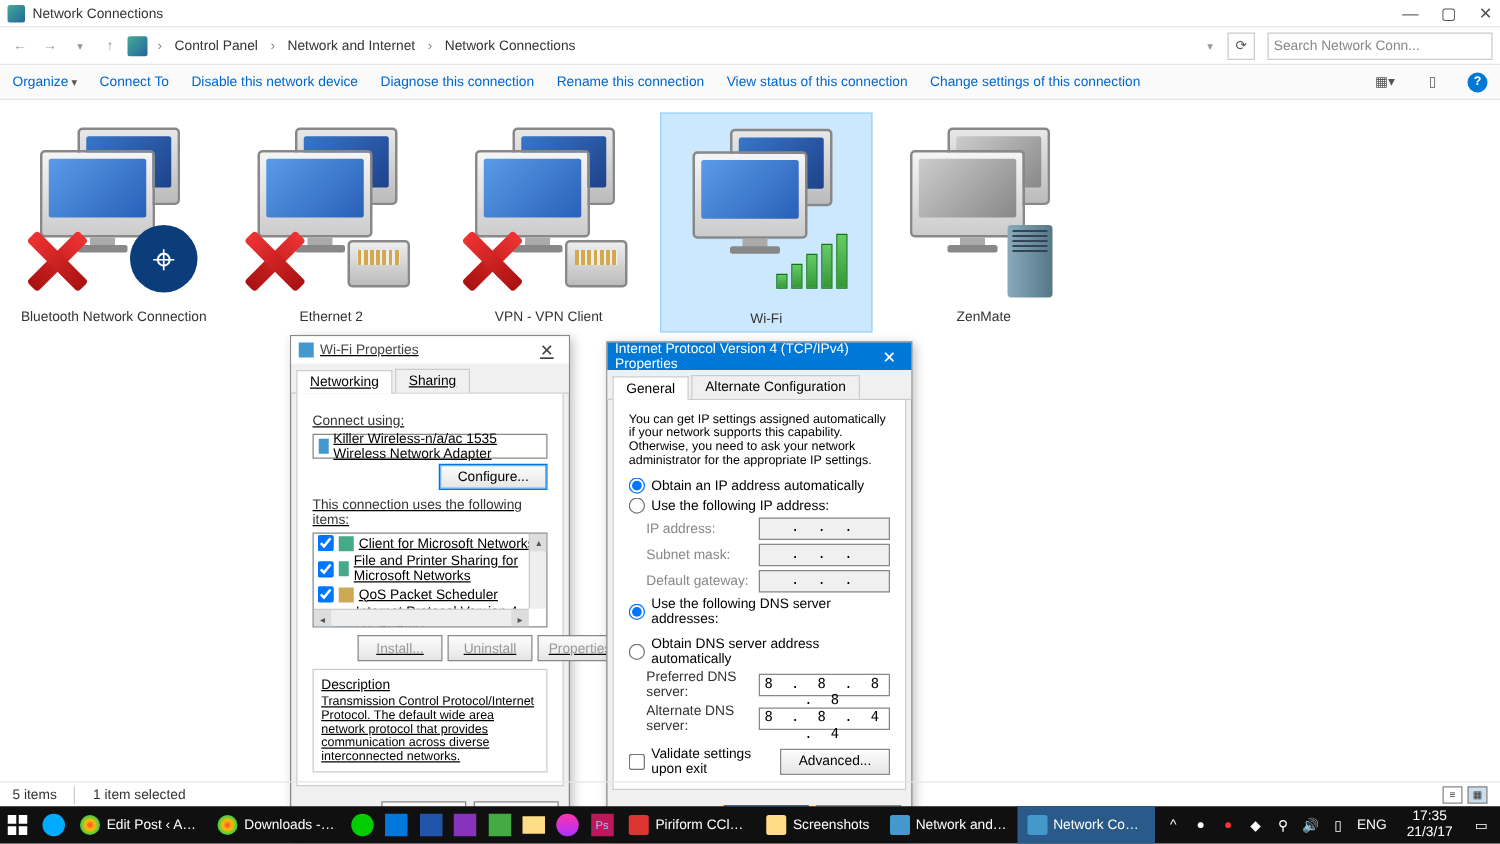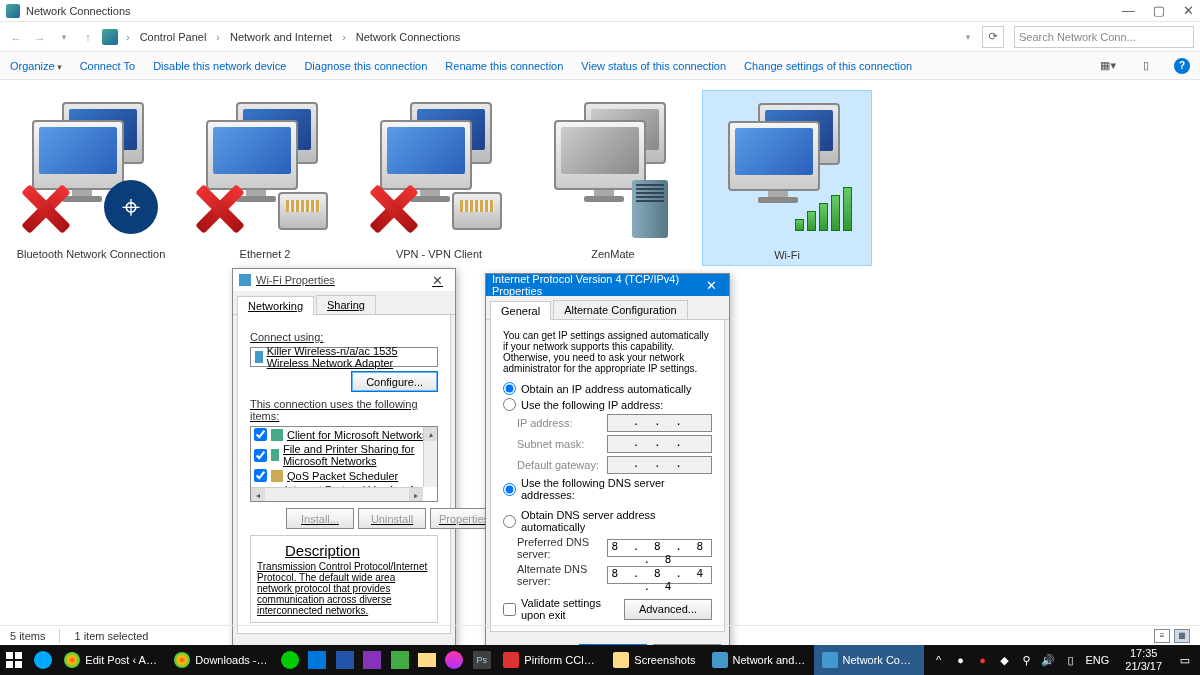--- a/index.html
+++ b/index.html
@@ -192,53 +192,53 @@
         <div class="monitor-front">
           <div class="screen"></div>
           <div class="monitor-stand"></div>
           <div class="monitor-base"></div>
         </div>
         <div class="red-x"></div>
         <div class="eth-plug"></div>
       </div>
     <div class="conn-label">VPN - VPN Client</div>
   </div>
-  <div class="conn-item">
-    <div class="conn-icon gray">
-        <div class="monitor-back">
-          <div class="screen"></div>
-        </div>
-        <div class="monitor-front">
-          <div class="screen"></div>
-          <div class="monitor-stand"></div>
-          <div class="monitor-base"></div>
-        </div>
-        <div class="server-icon"></div>
-      </div>
-    <div class="conn-label">ZenMate</div>
-  </div>
   <div class="conn-item sel">
     <div class="conn-icon">
         <div class="monitor-back">
           <div class="screen"></div>
         </div>
         <div class="monitor-front">
           <div class="screen"></div>
           <div class="monitor-stand"></div>
           <div class="monitor-base"></div>
         </div>
         <div class="signal-bars">
           <span style="height:12px"></span>
           <span style="height:20px"></span>
           <span style="height:28px"></span>
           <span style="height:36px"></span>
           <span style="height:44px"></span>
         </div>
       </div>
     <div class="conn-label">Wi-Fi</div>
+  </div>
+  <div class="conn-item">
+    <div class="conn-icon gray">
+        <div class="monitor-back">
+          <div class="screen"></div>
+        </div>
+        <div class="monitor-front">
+          <div class="screen"></div>
+          <div class="monitor-stand"></div>
+          <div class="monitor-base"></div>
+        </div>
+        <div class="server-icon"></div>
+      </div>
+    <div class="conn-label">ZenMate</div>
   </div>
 </div>
 
 <div class="dialog" style="left:232px; top:268px; width:224px;text-decoration:underline;">
   <div class="dlg-title">
     <span style="width:12px;height:12px;background:#49c;margin-right:5px;"></span>
     <span>Wi-Fi Properties</span>
     <span class="dlg-x">✕</span>
   </div>
   <div class="dlg-tabs">
@@ -282,21 +282,21 @@
           <div class="arrow" style="float:left">◂</div>
           <div class="arrow" style="float:right">▸</div>
         </div>
     </div>
     <div style="display:flex;gap:4px;margin-top:6px;justify-content:space-between;padding-left:36px;">
       <span class="btn dis">Install...</span>
       <span class="btn dis">Uninstall</span>
       <span class="btn dis">Properties</span>
     </div>
     <div class="desc-box">
-      <div style="font-size:15px;margin-left:28px;">Description</div>
+      <div style="font-size:11px;">Description</div>
       <div style="font-size:10px;margin-top:2px;">Transmission Control Protocol/Internet Protocol. The default wide area network protocol that provides communication across diverse interconnected networks.</div>
     </div>
   </div>
   <div class="dlg-btnbar">
     <span class="btn">OK</span>
     <span class="btn">Cancel</span>
   </div>
 </div>
 
 <div class="dialog" style="left:485px; top:273px; width:245px;">
@@ -407,21 +407,21 @@
   <div class="tb-icon">
       <span style="width:18px;height:18px;background:#4a4;"></span>
     </div>
   <div class="tb-icon">
       <span style="width:18px;height:14px;background:#fd8;"></span>
     </div>
   <div class="tb-icon">
       <span style="width:18px;height:18px;border-radius:50%;background:linear-gradient(#f3a,#a3f);"></span>
     </div>
   <div class="tb-icon">
-      <span style="width:18px;height:18px;background:#404040;color:#8cf;font-size:9px;display:flex;align-items:center;justify-content:center;">Ps</span>
+      <span style="width:18px;height:18px;background:#be185d;color:#8cf;font-size:9px;display:flex;align-items:center;justify-content:center;">Ps</span>
     </div>
   <div class="tb-task">
       <span class="ico" style="background:#d33;"></span>
       <span class="txt">Piriform CCleaner -...</span>
     </div>
   <div class="tb-task">
       <span class="ico" style="background:#fd8;"></span>
       <span class="txt">Screenshots</span>
     </div>
   <div class="tb-task">

